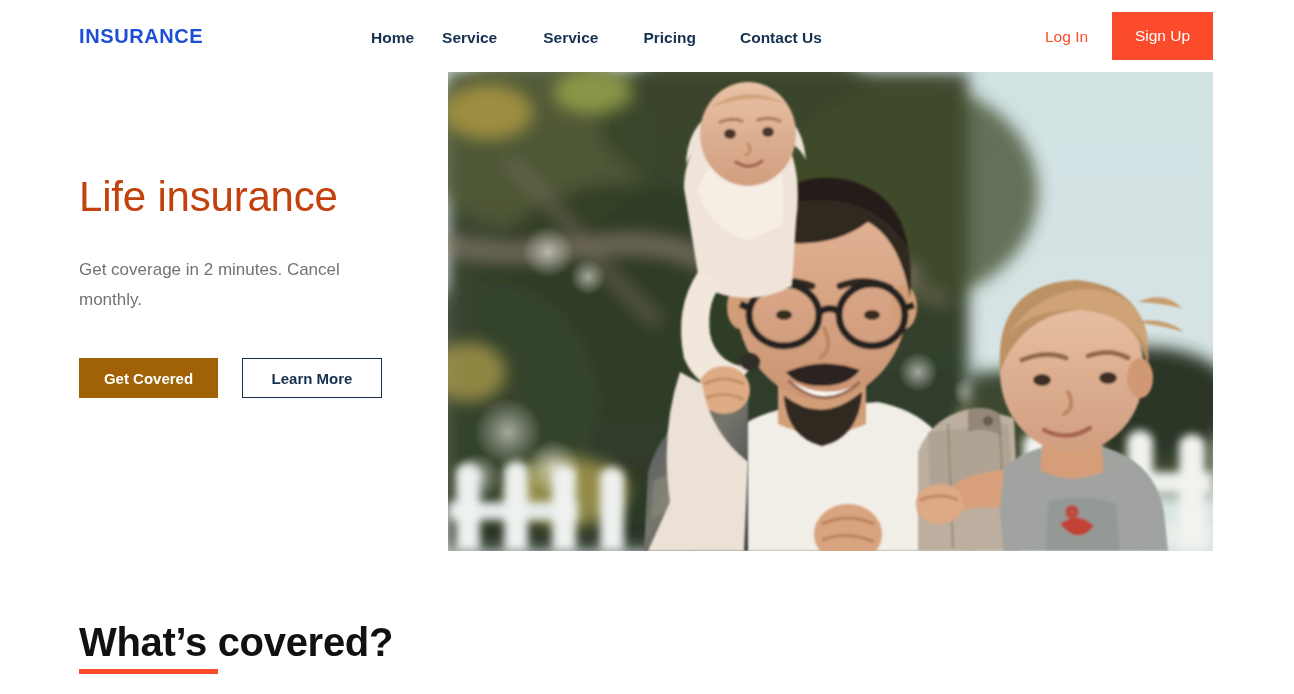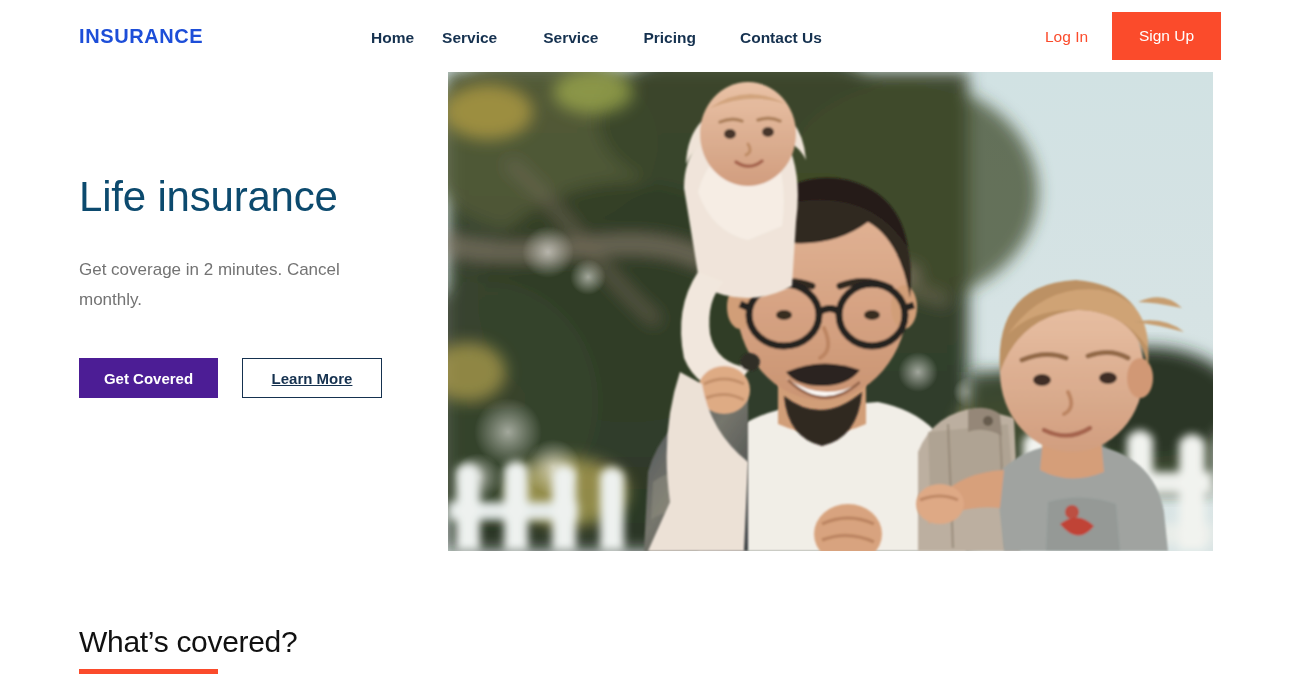--- a/index.html
+++ b/index.html
@@ -75,21 +75,21 @@
     text-decoration: none;
     white-space: nowrap;
     cursor: pointer;
     line-height: 22px;
   }
 
   .signup-btn {
     position: absolute;
     left: 1112px;
     top: 12px;
-    width: 109px;
+    width: 101px;
     height: 48px;
     background: #fb4b2b;
     border: none;
     color: #ffffff;
     font-family: "Liberation Sans", sans-serif;
     font-size: 15.5px;
     cursor: pointer;
     display: flex;
     align-items: center;
     justify-content: center;
@@ -104,41 +104,41 @@
     width: 340px;
   }
 
   .hero-title {
     font-size: 42px;
     line-height: 64px;
     font-weight: normal;
     color: #111111;
     letter-spacing: -0.2px;
   }
-  .hero-title .line1 { display: block; color: #0c4a6e; }
+  .hero-title .line1 { display: block; color: #c2410c; }
   .hero-title .line2 { display: block; color: #fb4b2b; }
 
   .hero-sub {
     margin-top: 26px;
     font-size: 17px;
     line-height: 30px;
     color: #737373;
     width: 300px;
   }
 
   .hero-actions {
     margin-top: 43px;
     display: flex;
     align-items: flex-start;
   }
 
   .btn-primary {
     width: 139px;
     height: 40px;
-    background: #4c1d95;
+    background: #a16207;
     border: none;
     color: #ffffff;
     font-family: "Liberation Sans", sans-serif;
     font-size: 15px;
     font-weight: bold;
     cursor: pointer;
     display: flex;
     align-items: center;
     justify-content: center;
     line-height: 1;
@@ -152,21 +152,20 @@
     border: 1.5px solid #15314f;
     color: #15314f;
     font-family: "Liberation Sans", sans-serif;
     font-size: 15px;
     font-weight: bold;
     cursor: pointer;
     display: flex;
     align-items: center;
     justify-content: center;
     line-height: 1;
-    text-decoration: underline;
   }
 
   
   .hero-image {
     position: absolute;
     left: 448px;
     top: 72px;
     width: 765px;
     height: 479px;
     overflow: hidden;
@@ -174,22 +173,22 @@
   }
   .hero-image svg { display: block; width: 765px; height: 479px; }
 
   
   .section-heading-wrap {
     position: absolute;
     left: 79px;
     top: 622px;
   }
   .section-heading {
-    font-size: 30px;
-    font-weight: normal;
+    font-size: 40px;
+    font-weight: bold;
     color: #111111;
     line-height: 40px;
     letter-spacing: -0.3px;
     white-space: nowrap;
     text-align: right;
   }
   .section-rule {
     margin-top: 7px;
     width: 139px;
     height: 5px;

